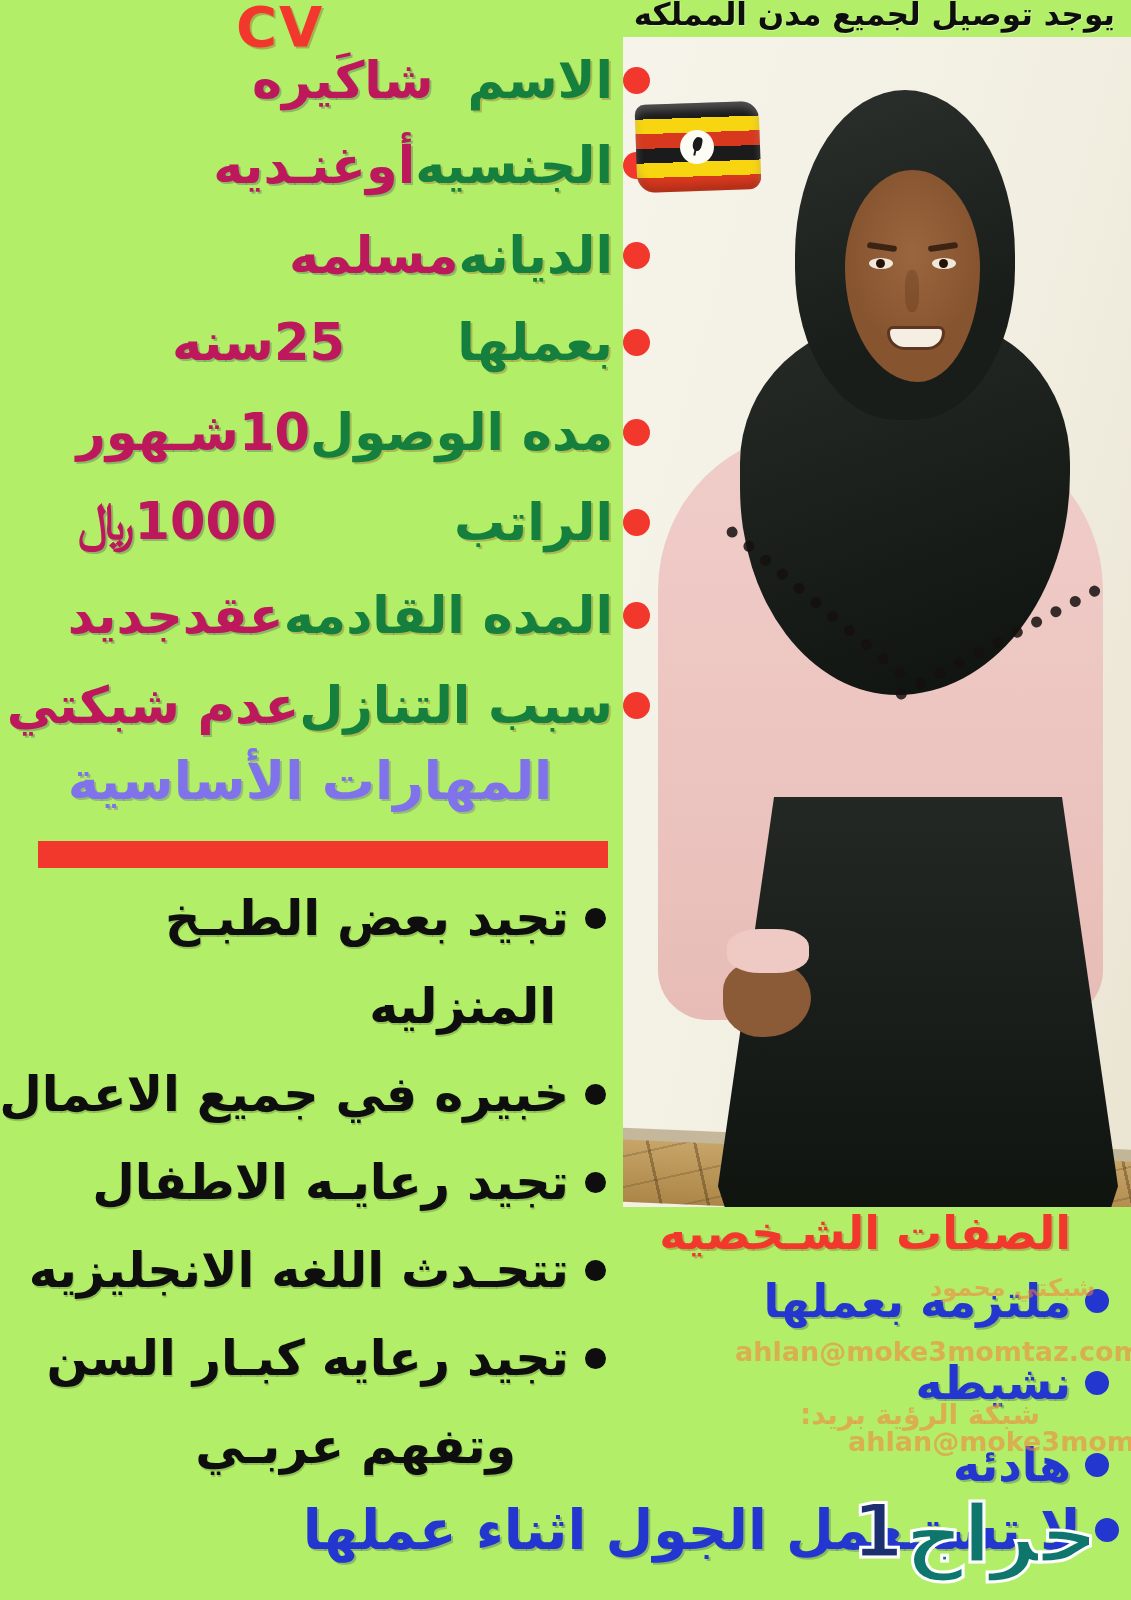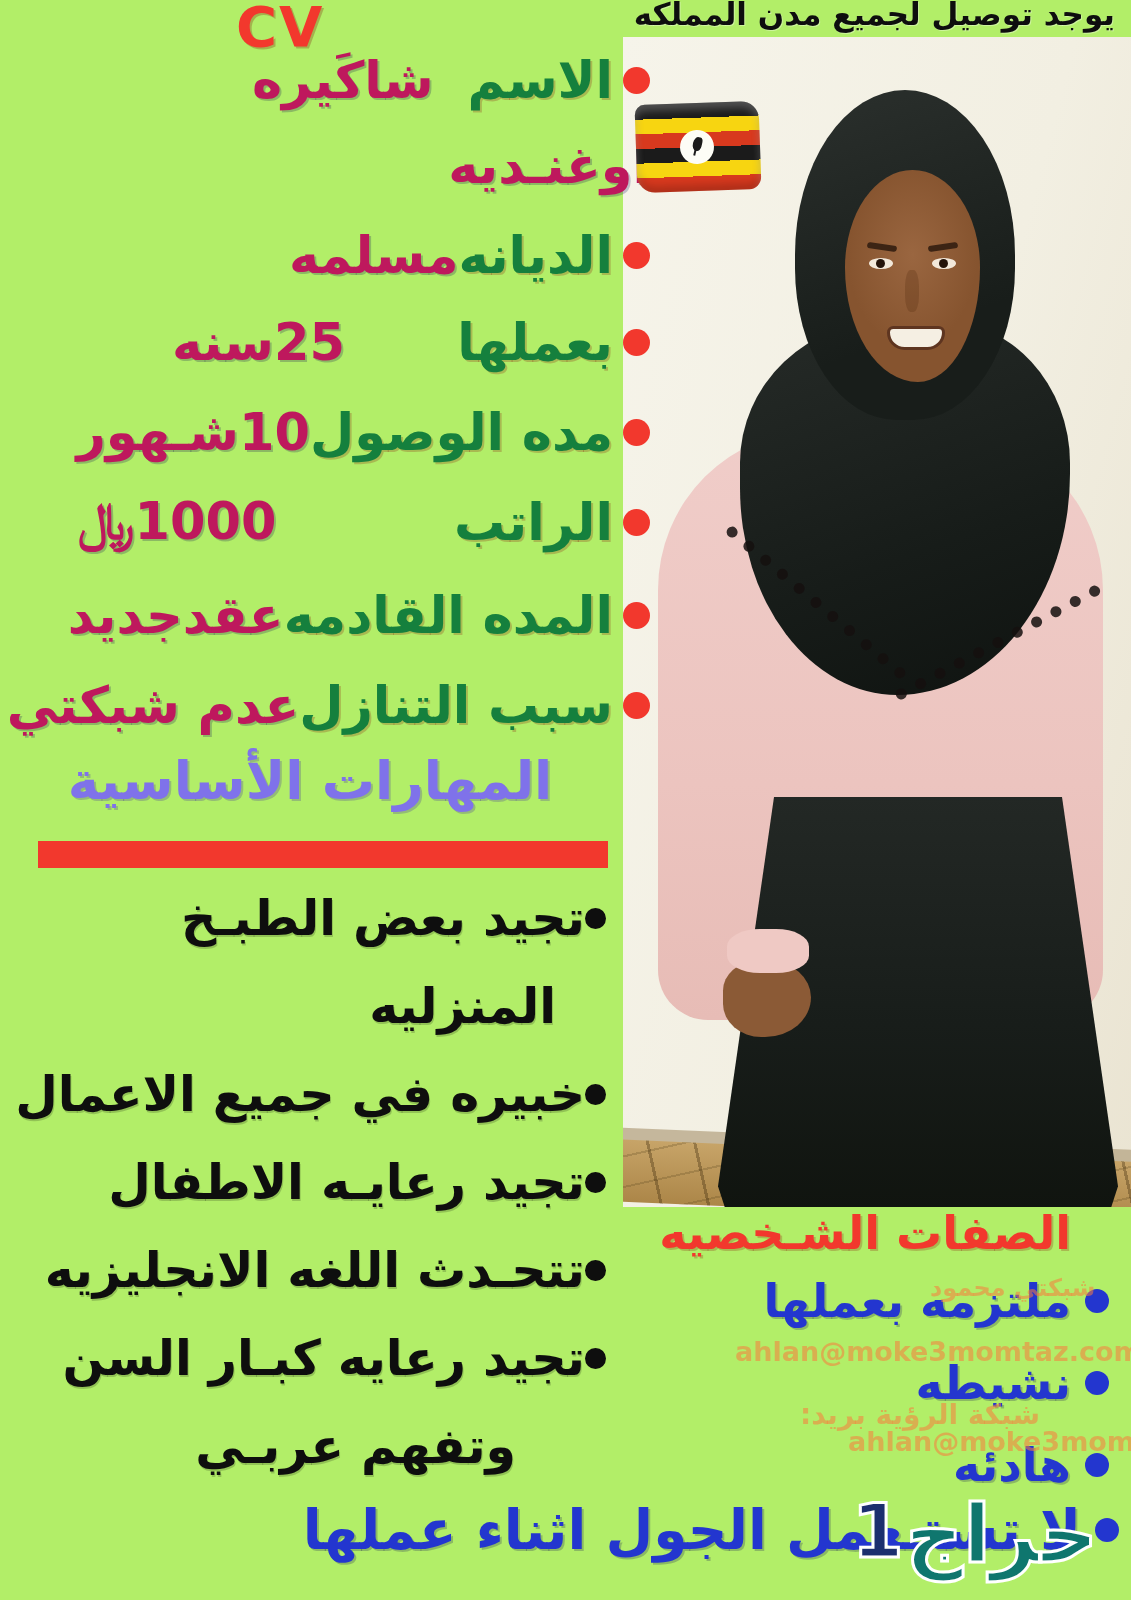--- a/index.html
+++ b/index.html
@@ -127,21 +127,21 @@
   .flag-crane::after{content:""; position:absolute; left:3px; top:12px; width:2px; height:7px; background:#1b1b1b;}
   
   .skills-title{
     position:absolute; top:750px; left:0; width:620px; z-index:5;
     text-align:center; font-size:53px; font-weight:900; color:#7f72ea;
     text-shadow:2px 2px 0 rgba(60,40,160,.25);
   }
   .skills-bar{position:absolute; top:841px; left:38px; width:570px; height:27px; background:#f2382d; z-index:5;}
   .skills{position:absolute; top:874px; right:511px; width:620px; z-index:5; direction:rtl;}
   .skill-line{
-    display:flex; align-items:center; gap:0; justify-content:flex-start;
+    display:flex; align-items:center; gap:16px; justify-content:flex-start;
     height:88px; padding-right:14px; direction:rtl;
   }
   .skill-line .dot{width:21px; height:21px; border-radius:50%; background:#0e0e0e; flex:0 0 auto;}
   .skill-text{font-size:49px; font-weight:900; color:#0e0e0e; white-space:nowrap; text-shadow:1px 2px 0 rgba(0,0,0,.18);}
   .skill-cont{padding-right:64px;}
   .skill-center{padding-right:104px;}
   
   .traits{position:absolute; top:1206px; right:0; width:470px; z-index:6; direction:rtl;}
   .traits-title{
     font-size:46px; font-weight:900; color:#f2382d; text-align:right;
@@ -214,20 +214,24 @@
 
   <div class="info">
     <div class="info-row r1">
       <span class="labelgrp">
           <span class="bullet"></span>
         <span class="ilabel">الاسم</span>
         </span>
       <span class="ivalue">شاكَيره</span>
     </div>
     <div class="info-row r2">
+      <span class="labelgrp">
+          <span class="bullet"></span>
+        <span class="ilabel">الجنسيه</span>
+        </span>
       <span class="ivalue">أوغنـديه</span>
     </div>
     <div class="info-row r3">
       <span class="labelgrp">
           <span class="bullet"></span>
         <span class="ilabel">الديانه</span>
         </span>
       <span class="ivalue">مسلمه</span>
     </div>
     <div class="info-row r4">

